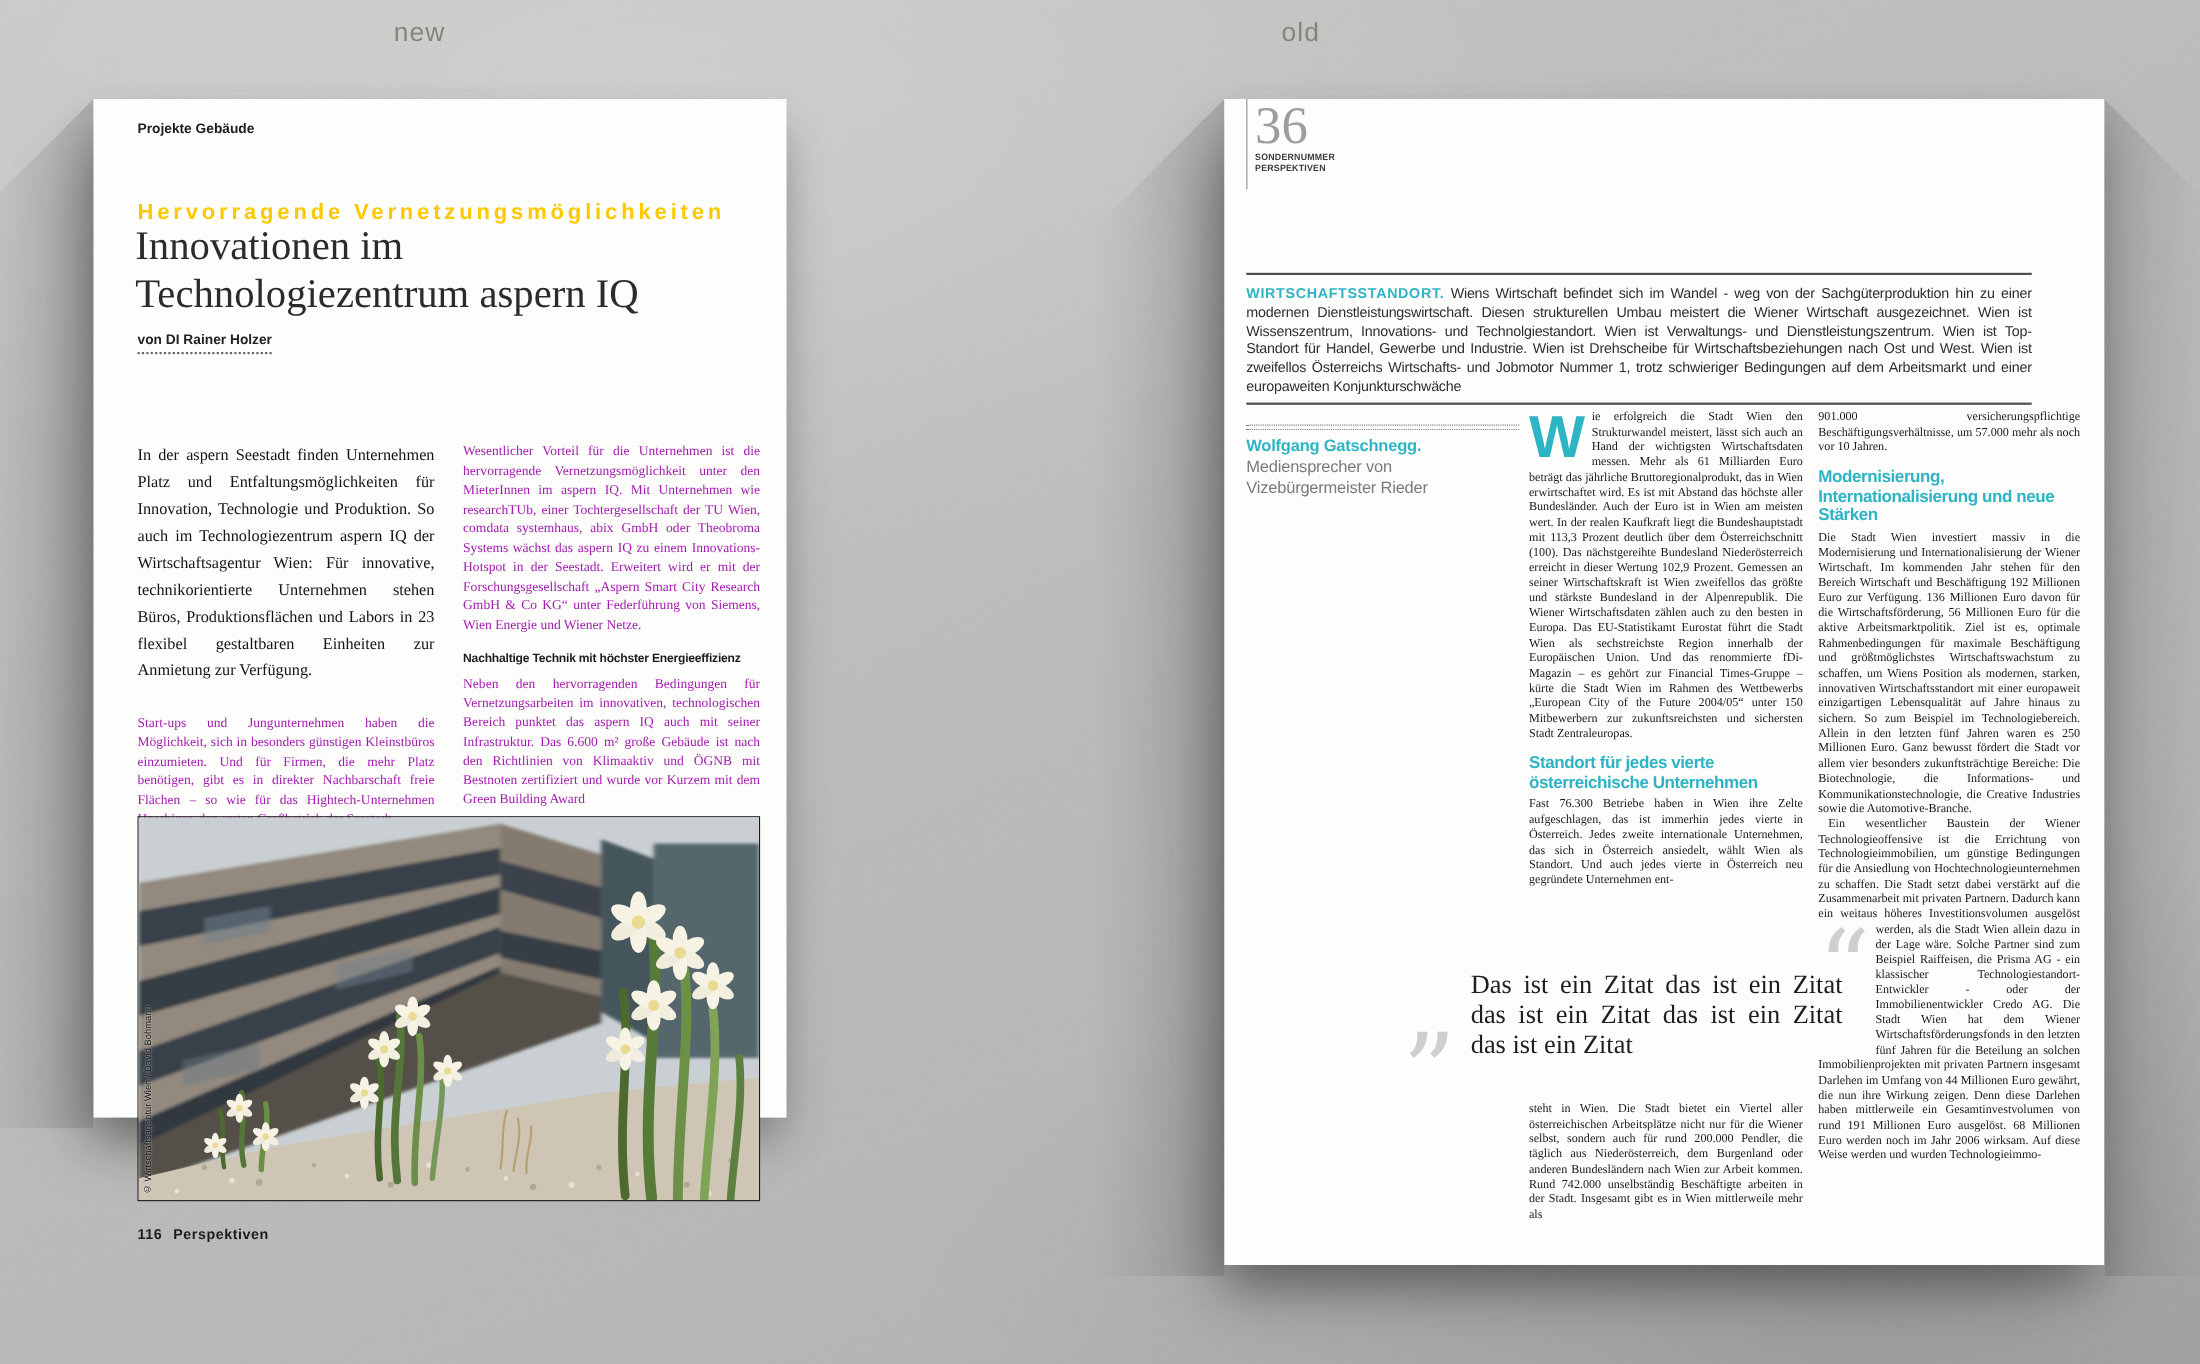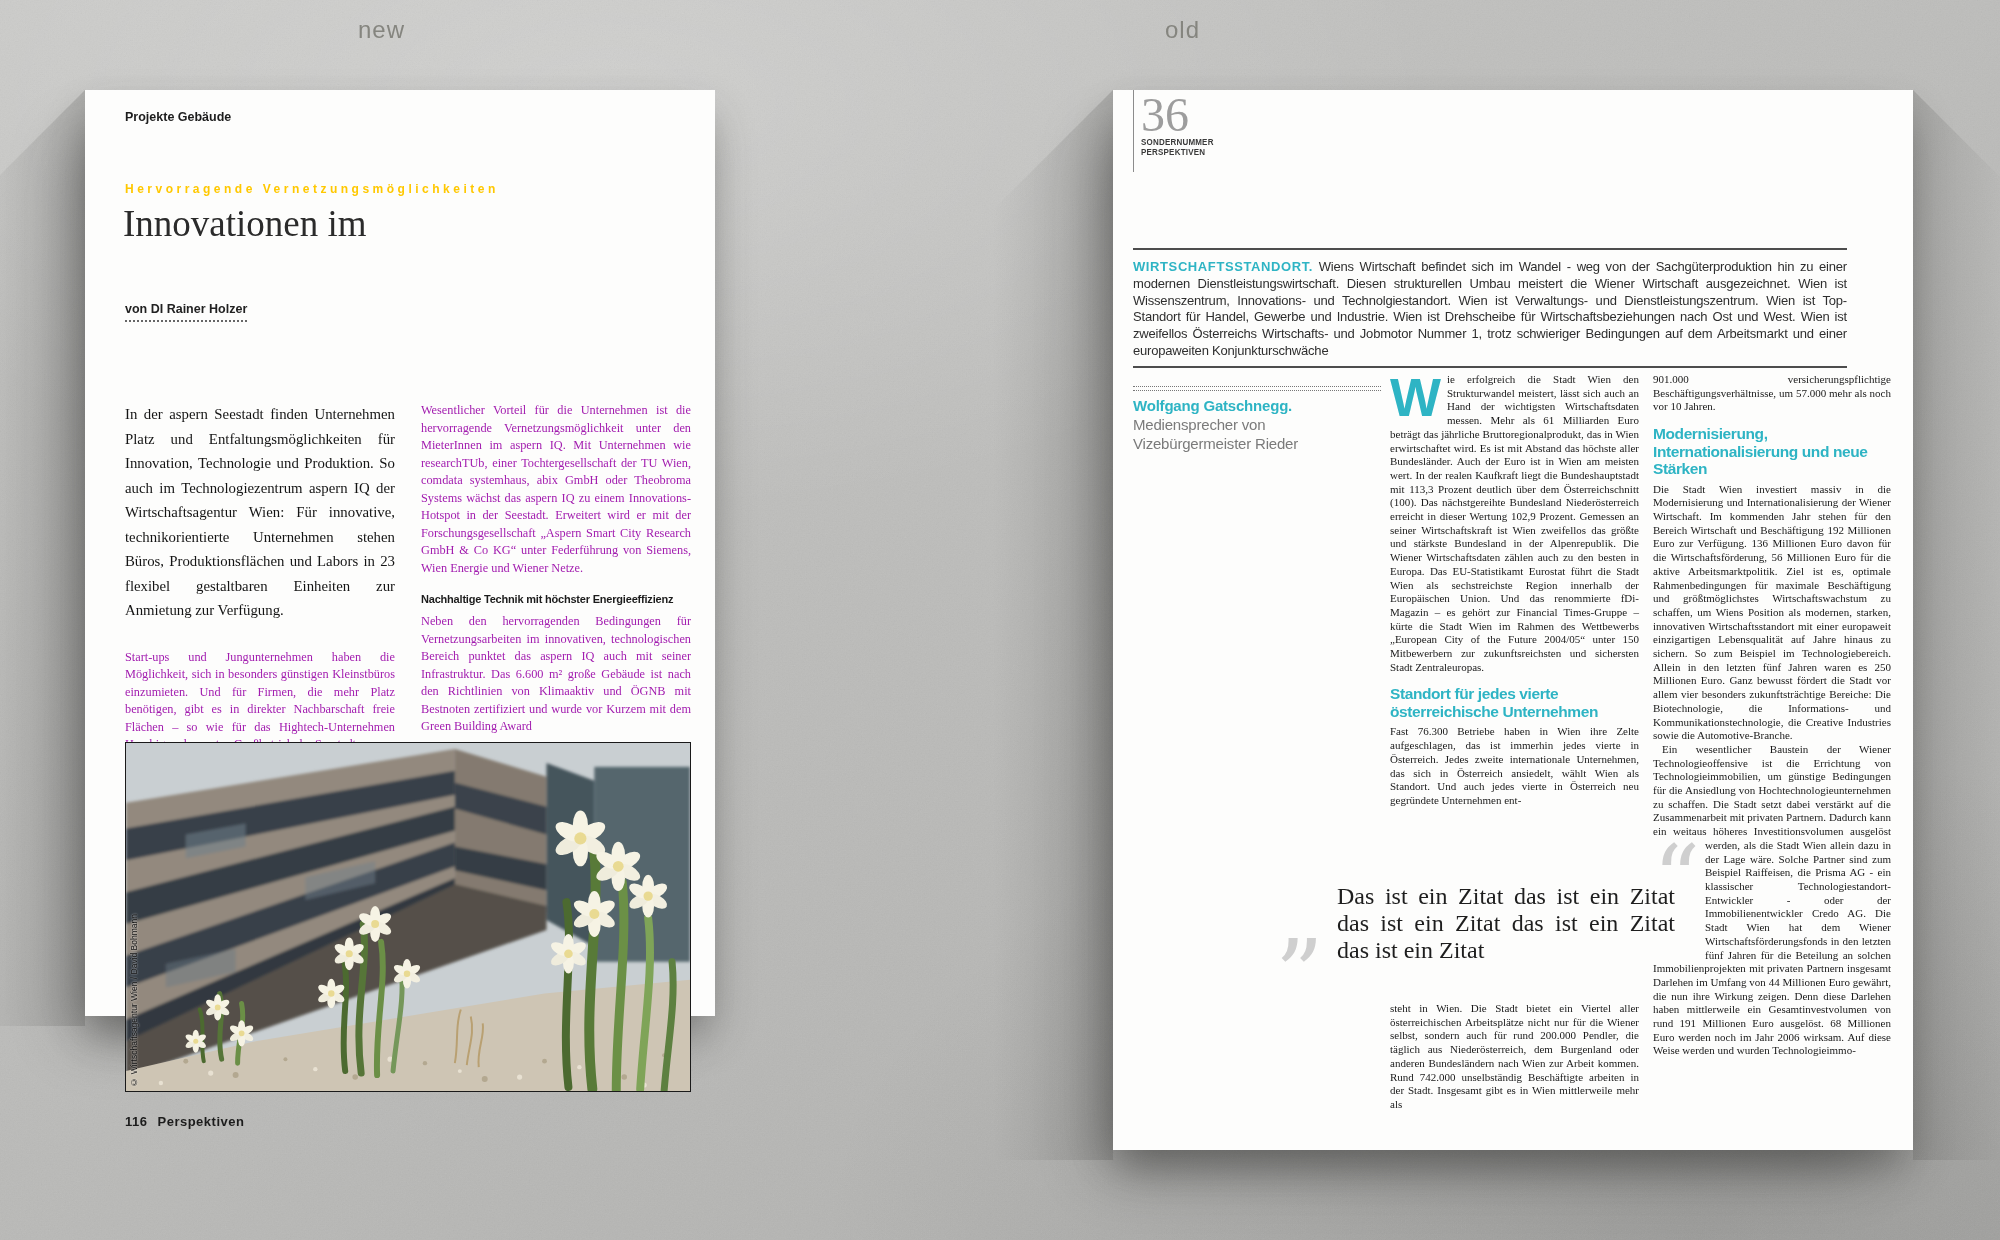--- a/index.html
+++ b/index.html
@@ -20,21 +20,21 @@
   .page::before{content:"";position:absolute;top:0;bottom:-10px;left:-120px;width:120px;
     background:linear-gradient(to right, rgba(70,70,68,0) 0%, rgba(70,70,68,0.22) 100%);
     clip-path:polygon(100% 0, 100% 100%, 0 100%, 0 120px);}
   .right-page::after{content:"";position:absolute;top:0;bottom:-10px;right:-95px;width:95px;
     background:linear-gradient(to left, rgba(70,70,68,0) 0%, rgba(70,70,68,0.20) 100%);
     clip-path:polygon(0 0, 100% 95px, 100% 100%, 0 100%);}
 
   
   .left-page{left:85px;top:90px;width:630px;height:926px;}
   .lp-section{position:absolute;left:40px;top:20px;font-size:12.5px;font-weight:bold;color:#1c1c1c;}
-  .lp-kicker{position:absolute;left:40px;top:92px;font-size:12px;font-weight:bold;letter-spacing:3.5px;color:#ffc800;}
+  .lp-kicker{position:absolute;left:40px;top:92px;font-size:20px;font-weight:bold;letter-spacing:3.5px;color:#ffc800;}
   .lp-title{position:absolute;left:38px;top:112px;margin:0;font-family:"Liberation Serif",serif;font-weight:400;
     font-size:37px;line-height:1.18;color:#2b2b2b;}
   .lp-byline{position:absolute;left:40px;top:212px;font-size:12.5px;font-weight:bold;color:#222;
     border-bottom:2px dotted #666;padding-bottom:4px;}
   .lp-cols{position:absolute;left:40px;top:312px;width:566px;display:flex;gap:26px;}
   .lp-col{width:270px;}
   .lp-intro{margin:0;font-family:"Liberation Serif",serif;font-size:14.8px;line-height:24.5px;
     text-align:justify;color:#141414;}
   .lp-body{margin:0;font-family:"Liberation Serif",serif;font-size:12.3px;line-height:17.5px;
     text-align:justify;color:#a21caf;}
@@ -94,21 +94,21 @@
       </filter>
     <rect width="100%" height="100%" filter="url(#grain)" opacity="0.10"></rect>
   </svg>
 
   <div class="page-label label-new">new</div>
   <div class="page-label label-old">old</div>
 
   <div class="page left-page">
     <div class="lp-section">Projekte Gebäude</div>
     <div class="lp-kicker">Hervorragende Vernetzungsmöglichkeiten</div>
-    <h1 class="lp-title"><span>Innovationen im</span><br></h1>
+    <h1 class="lp-title"><span>Innovationen im</span><br><span>Technologiezentrum aspern IQ</span></h1>
     <div class="lp-byline">von DI Rainer Holzer</div>
 
     <div class="lp-cols">
       <div class="lp-col lp-col1">
         <p class="lp-intro">In der aspern Seestadt finden Unternehmen Platz und Entfaltungsmöglichkeiten für Innovation, Technologie und Produktion. So auch im Technologiezentrum aspern IQ der Wirtschaftsagentur Wien: Für innovative, technikorientierte Unternehmen stehen Büros, Produktionsflächen und Labors in 23 flexibel gestaltbaren Einheiten zur Anmietung zur Verfügung.</p>
         <p class="lp-body">Start-ups und Jungunternehmen haben die Möglichkeit, sich in besonders günstigen Kleinstbüros einzumieten. Und für Firmen, die mehr Platz benötigen, gibt es in direkter Nachbarschaft freie Flächen – so wie für das Hightech-Unternehmen Hoerbiger, den ersten Großbetrieb der Seestadt.</p>
       </div>
       <div class="lp-col lp-col2">
         <p class="lp-body">Wesentlicher Vorteil für die Unternehmen ist die hervorragende Vernetzungsmöglichkeit unter den MieterInnen im aspern IQ. Mit Unternehmen wie researchTUb, einer Tochtergesellschaft der TU Wien, comdata systemhaus, abix GmbH oder Theobroma Systems wächst das aspern IQ zu einem Innovations-Hotspot in der Seestadt. Erweitert wird er mit der Forschungsgesellschaft „Aspern Smart City Research GmbH &amp; Co KG“ unter Federführung von Siemens, Wien Energie und Wiener Netze.</p>
         <h3 class="lp-subhead">Nachhaltige Technik mit höchster Energieeffizienz</h3>

